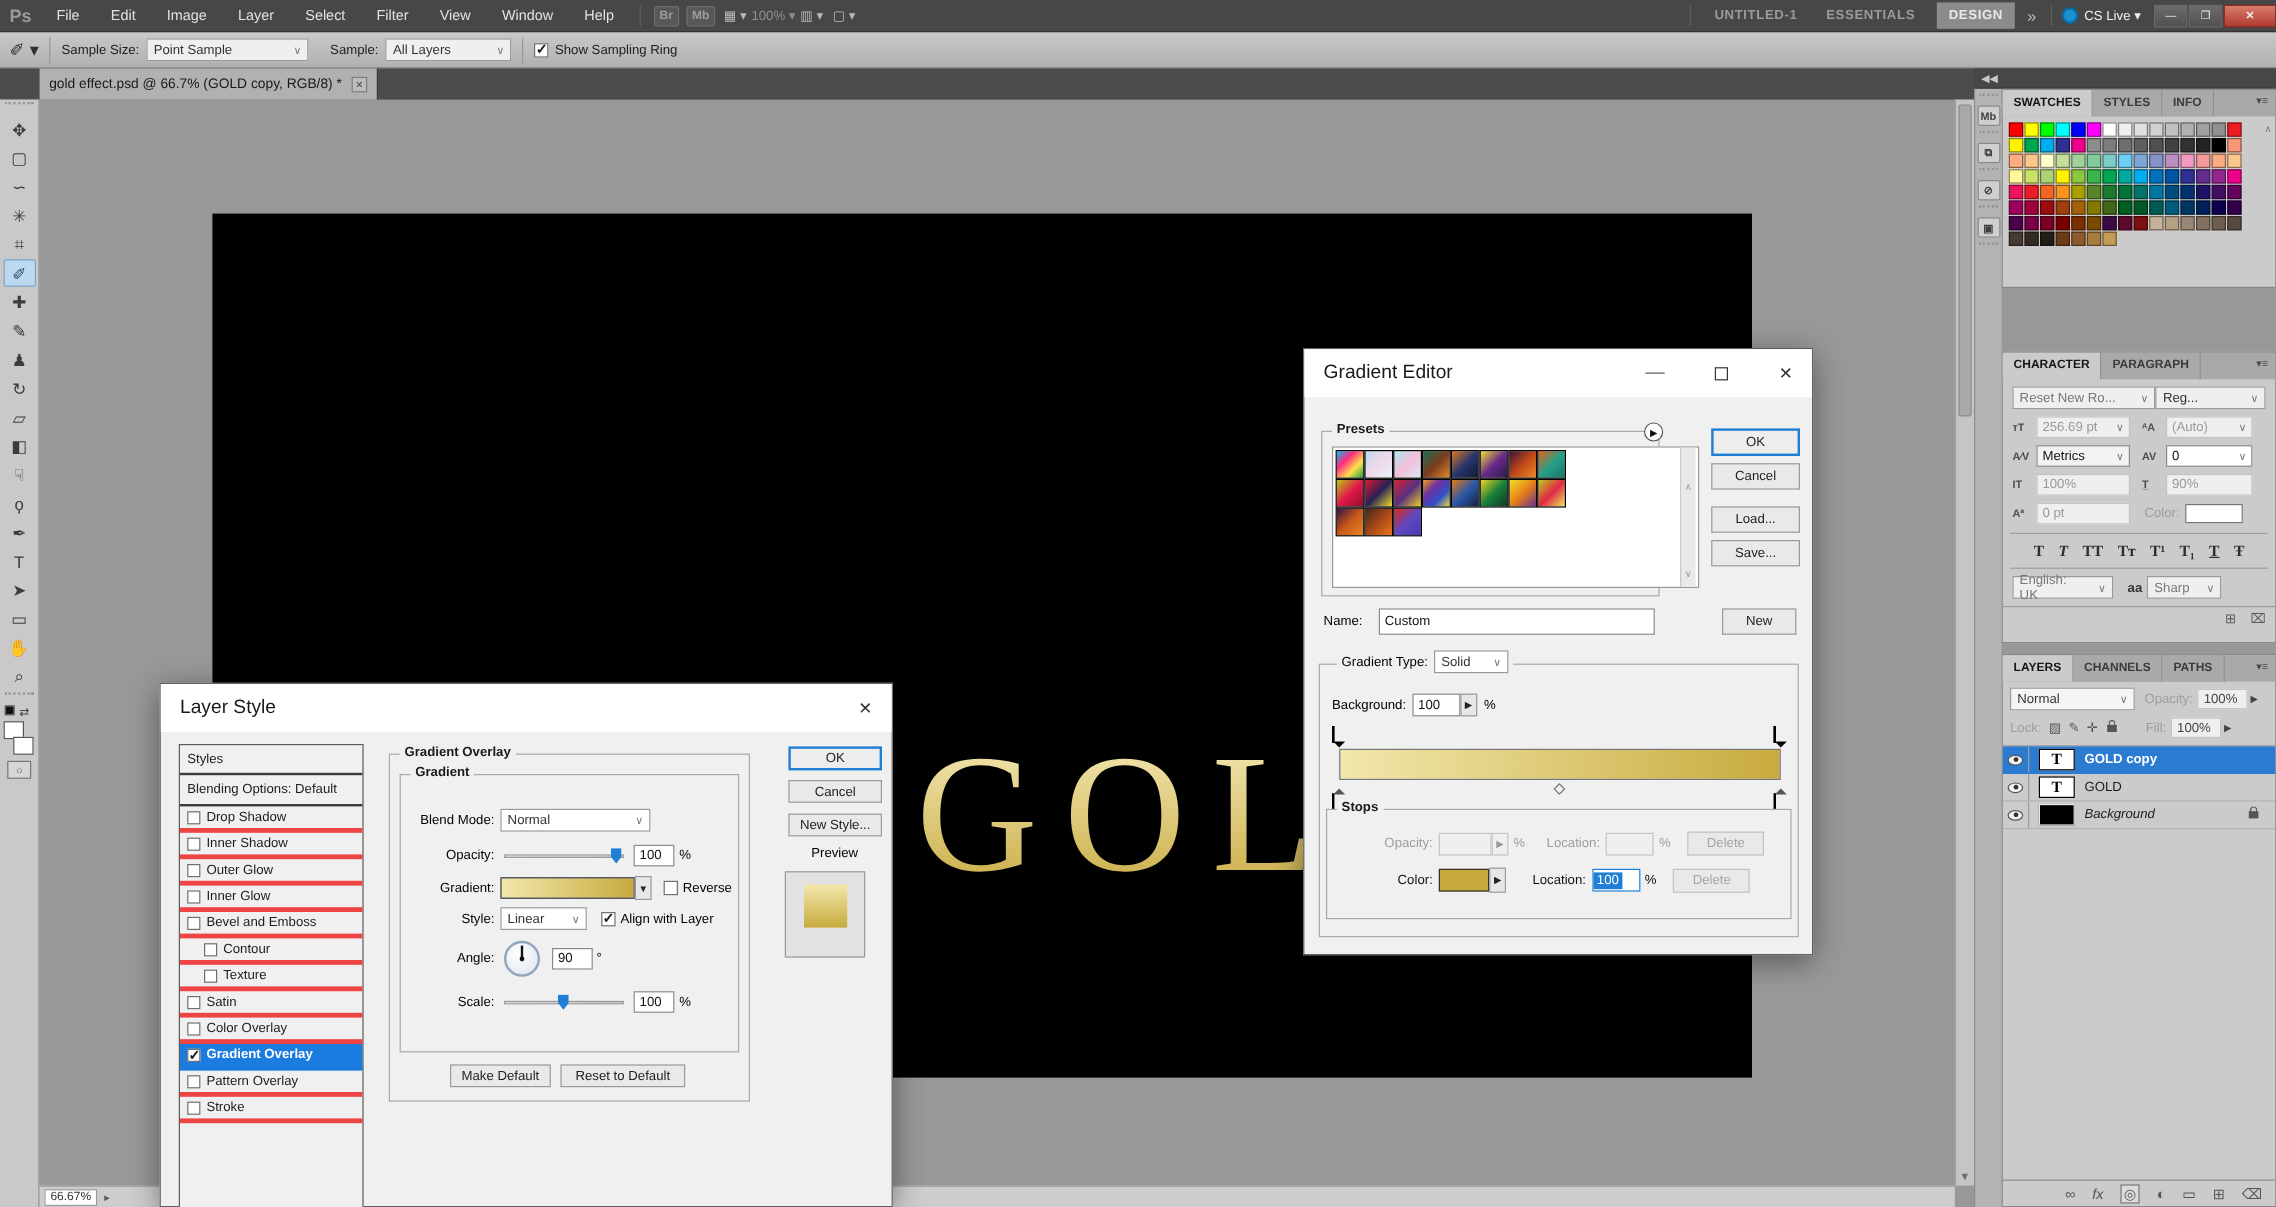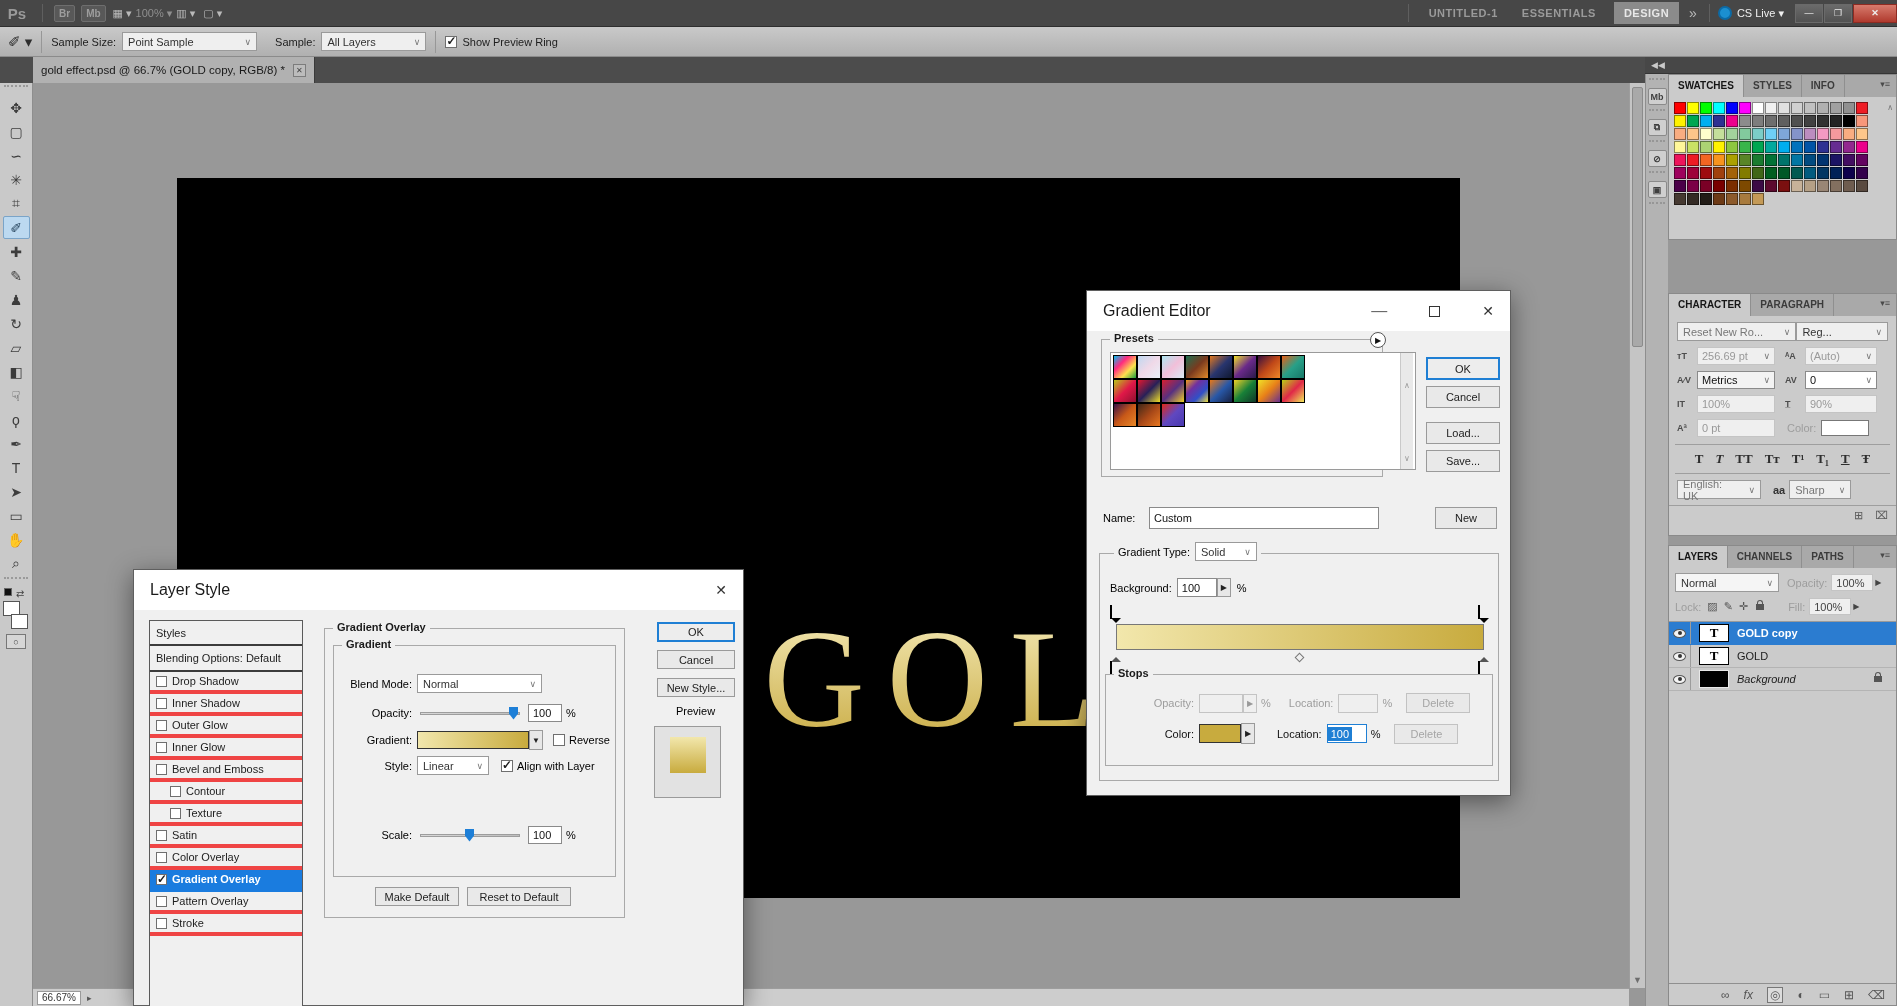--- a/index.html
+++ b/index.html
@@ -115,20 +115,31 @@
   .lthumb.bg { background:#000; border-color:#e8e8e8; }
   .lock { position:relative; width:8px; height:6px; background:#555; }
   .lock::before { content:""; position:absolute; top:-4px; left:1px; width:4px; height:4px; border:1.5px solid #555; border-bottom:none; border-radius:3px 3px 0 0; }
   .lb-ic { color:#555; font-size:12px; margin:0 7px; }
 </style>
 </head>
 <body>
 
 <div class="abs titlebar">
   <div class="ps-logo">Ps</div>
+  <div id="menus" class="f">
+      <div class="menu-item">File</div>
+      <div class="menu-item">Edit</div>
+      <div class="menu-item">Image</div>
+      <div class="menu-item">Layer</div>
+      <div class="menu-item">Select</div>
+      <div class="menu-item">Filter</div>
+      <div class="menu-item">View</div>
+      <div class="menu-item">Window</div>
+      <div class="menu-item">Help</div>
+    </div>
   <span class="tb-sep"></span>
   <span class="tb-btn">Br</span>
   <span class="tb-btn">Mb</span>
   <span class="tb-ic">▦ ▾</span>
   <span class="tb-dim"><span>100%</span> ▾</span>
   <span class="tb-ic">▥ ▾</span>
   <span class="tb-ic">▢ ▾</span>
   <span style="margin-left:auto" class="f">
     <span class="tb-sep"></span>
     <span class="ws-item">UNTITLED-1</span>
@@ -158,21 +169,21 @@
   <span style="width:18px"></span>
   <span>Sample:</span>
   <span style="width:6px"></span>
   <span class="dropdown" style="width:105px">
       <span>All Layers</span>
       <span class="dd-arrow">∨</span>
     </span>
   <span class="opt-sep"></span>
   <span class="cb on"></span>
   <span style="width:5px"></span>
-  <span>Show Preview Ring</span>
+  <span>Show Sampling Ring</span>
 </div>
 
 <div class="abs tabrow">
   <div class="doctab">
     <span>gold effect.psd @ 66.7% (GOLD copy, RGB/8) *</span>
     <span class="doctab-close">✕</span>
   </div>
 </div>
 
 <div class="abs toolbar">
@@ -606,20 +617,26 @@
       <div class="f" style="position:absolute;left:0;top:110px;width:100%">
         <span style="width:78px;text-align:right">Style:</span>
         <span class="dropdown" style="width:72px;margin-left:5px;background:#fff">
             <span>Linear</span>
             <span class="dd-arrow">∨</span>
           </span>
         <span class="cb on" style="margin-left:12px"></span>
         <span style="margin-left:4px">Align with Layer</span>
       </div>
 
+      <div class="f" style="position:absolute;left:0;top:138px;width:100%">
+        <span style="width:78px;text-align:right">Angle:</span>
+        <span class="dial" style="margin-left:8px"></span>
+        <span class="inbox" style="width:34px;height:18px;margin-left:10px">90</span>
+        <span style="margin-left:3px">°</span>
+      </div>
 
       <div class="f" style="position:absolute;left:0;top:180px;width:100%">
         <span style="width:78px;text-align:right">Scale:</span>
         <span class="slider" style="width:100px;margin-left:8px">
             <span class="sthumb" style="left:44px"></span>
           </span>
         <span class="inbox" style="width:34px;height:18px;margin-left:8px">100</span>
         <span style="margin-left:4px">%</span>
       </div>
     </div>
@@ -642,21 +659,21 @@
 </div>
 
 <div class="abs dialog" style="left:1086px;top:290px;width:425px;height:506px">
   <div class="dlg-title">
     <span>Gradient Editor</span>
     <span style="margin-left:auto;color:#666">—</span>
     <span style="margin-left:42px;width:11px;height:11px;border:1.5px solid #333;display:inline-block"></span>
     <span class="dlg-x" style="margin-left:42px">✕</span>
   </div>
 
-  <div class="group" style="left:14px;top:48px;width:282px;height:138px">
+  <div class="group" style="left:14px;top:68px;width:282px;height:138px">
     <span class="group-lg">Presets</span>
     <span class="abs" style="right:-4px;top:-8px;width:16px;height:16px;border-radius:50%;background:#fff;border:1px solid #555;text-align:center;font-size:8px;line-height:15px;color:#111">▶</span>
     <div class="abs" style="left:8px;top:12px;width:306px;height:118px;background:#fff;border:1px solid #9a9a9a">
       <div id="presetgrid" style="display:flex;flex-wrap:wrap;width:210px;padding:2px">
           <div class="preset" style="background: linear-gradient(135deg, rgb(0, 192, 240), rgb(255, 42, 127), rgb(255, 225, 77), rgb(30, 158, 60));"></div>
           <div class="preset" style="background: linear-gradient(135deg, rgb(191, 216, 240), rgb(240, 217, 232), rgb(232, 240, 248));"></div>
           <div class="preset" style="background: linear-gradient(135deg, rgb(174, 230, 240), rgb(242, 191, 217), rgb(215, 235, 245));"></div>
           <div class="preset" style="background: linear-gradient(135deg, rgb(31, 110, 80), rgb(122, 58, 30), rgb(224, 138, 42));"></div>
           <div class="preset" style="background: linear-gradient(135deg, rgb(224, 120, 32), rgb(40, 53, 110), rgb(16, 24, 48));"></div>
           <div class="preset" style="background: linear-gradient(135deg, rgb(240, 224, 42), rgb(106, 42, 138), rgb(42, 26, 74));"></div>

